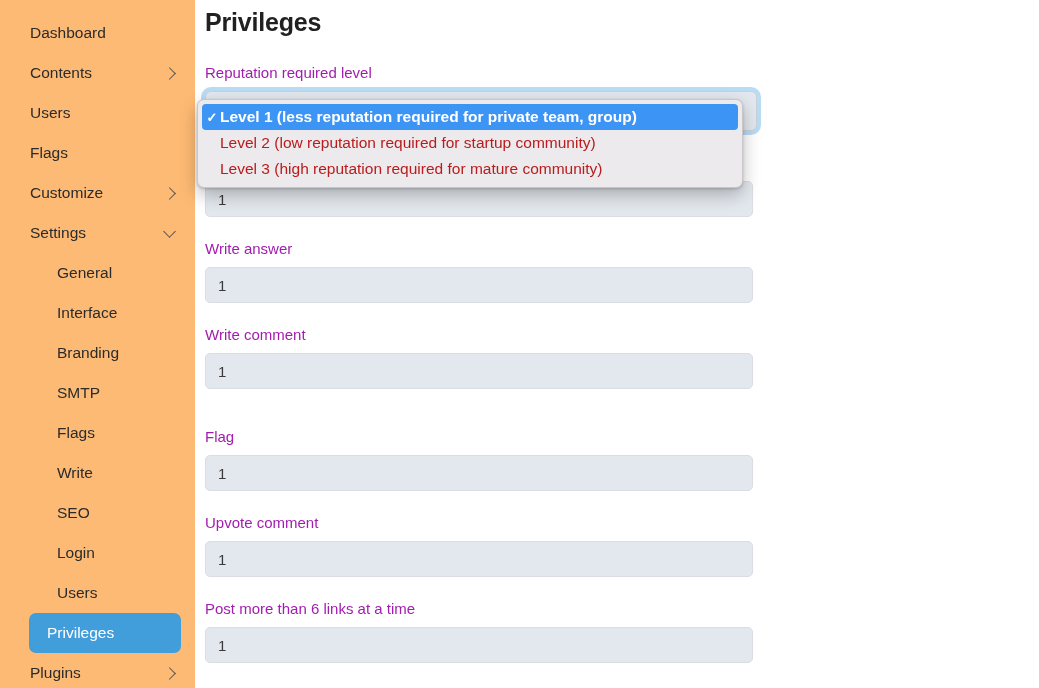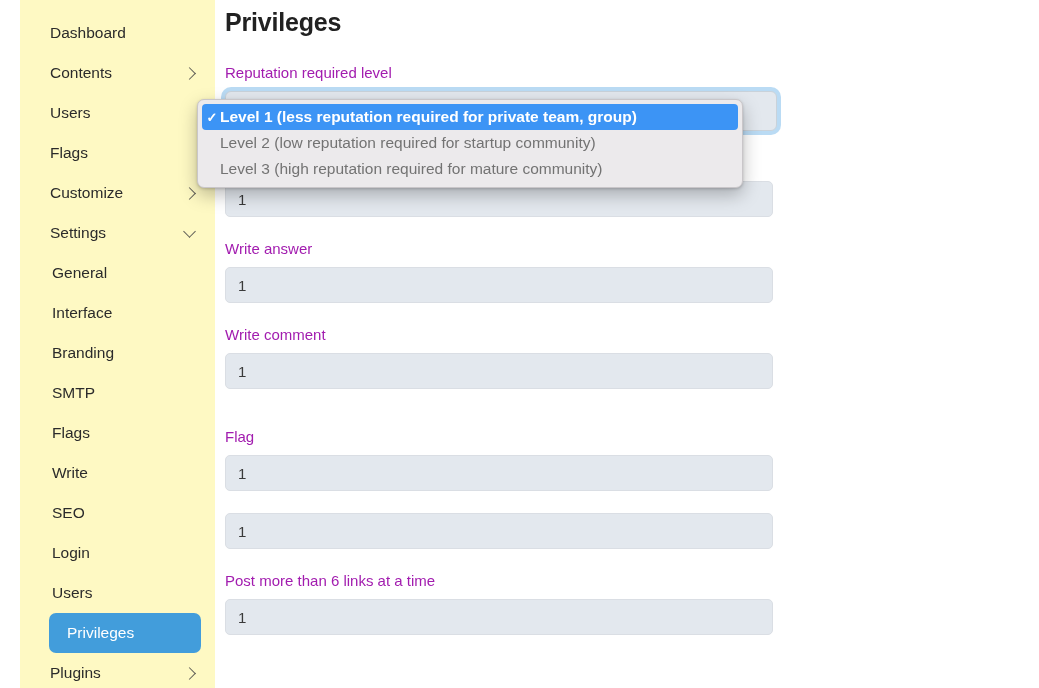--- a/index.html
+++ b/index.html
@@ -15,37 +15,36 @@
     width: 1039px; height: 688px;
     background: #ffffff;
     display: flex;
   }
 
   
   #sidebar {
     width: 195px;
     flex: 0 0 195px;
     padding-top: 13px;
-    background: #fef9c3;
+    background: #fdba74;
     position: relative;
     z-index: 1;
-    margin-left: 20px;
   }
   .nav-item {
     height: 40px;
     display: flex;
     align-items: center;
     padding: 0 18px 0 30px;
     font-size: 15.5px;
     color: #2b2b2b;
     cursor: pointer;
     white-space: nowrap;
   }
   .nav-item .nav-label { flex: 1 1 auto; }
-  .nav-item.sub { padding-left: 32px; }
+  .nav-item.sub { padding-left: 57px; }
   .nav-item.active {
     margin: 0 14px 0 29px;
     padding-left: 18px;
     background: #429ddb;
     color: #ffffff;
     border-radius: 7px;
     height: 40px;
   }
   .chev {
     width: 14px; height: 14px;
@@ -127,21 +126,21 @@
     border-radius: 7px;
     box-shadow: 0 7px 18px rgba(0,0,0,.26), 0 1px 3px rgba(0,0,0,.18);
     padding: 4px 0 5px 0;
     z-index: 50;
   }
   .opt {
     height: 26px;
     display: flex;
     align-items: center;
     font-size: 15.5px;
-    color: #737373;
+    color: #b91c1c;
     padding: 0 10px 0 6px;
     cursor: default;
     white-space: nowrap;
   }
   .opt .check {
     width: 16px;
     flex: 0 0 16px;
     font-size: 13px;
     line-height: 1;
     text-align: center;
@@ -230,21 +229,21 @@
       <div class="select-wrap">
         <div class="select-box"></div>
       </div>
     </div>
 
     <div id="fields-container">
         <div class="field" style="margin-top: 22px;"><div class="field-label">Ask question</div><input type="text" class="text-input" value="1" style=""></div>
         <div class="field" style="margin-top: 22px;"><div class="field-label">Write answer</div><input type="text" class="text-input" value="1" style=""></div>
         <div class="field" style="margin-top: 22px;"><div class="field-label">Write comment</div><input type="text" class="text-input" value="1" style=""></div>
         <div class="field" style="margin-top: 38px;"><div class="field-label">Flag</div><input type="text" class="text-input" value="1" style=""></div>
-        <div class="field" style="margin-top: 22px;"><input type="text" class="text-input" value="1" style=""></div>
+        <div class="field" style="margin-top: 22px;"><div class="field-label">Upvote comment</div><input type="text" class="text-input" value="1" style=""></div>
         <div class="field" style="margin-top: 22px;"><div class="field-label">Post more than 6 links at a time</div><input type="text" class="text-input" value="1" style=""></div>
       </div>
   </section>
 
   <div id="dropdown">
       <div class="opt selected">
         <span class="check">✓</span>
         <span>Level 1 (less reputation required for private team, group)</span>
       </div>
       <div class="opt">

